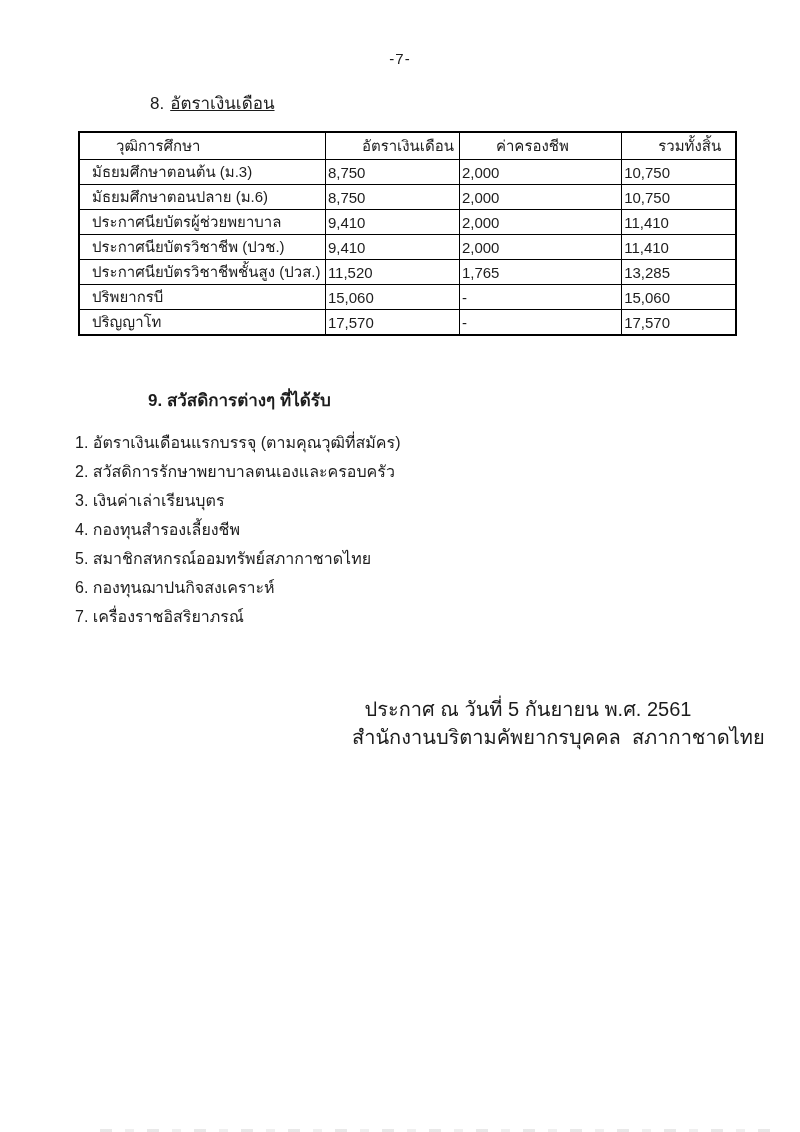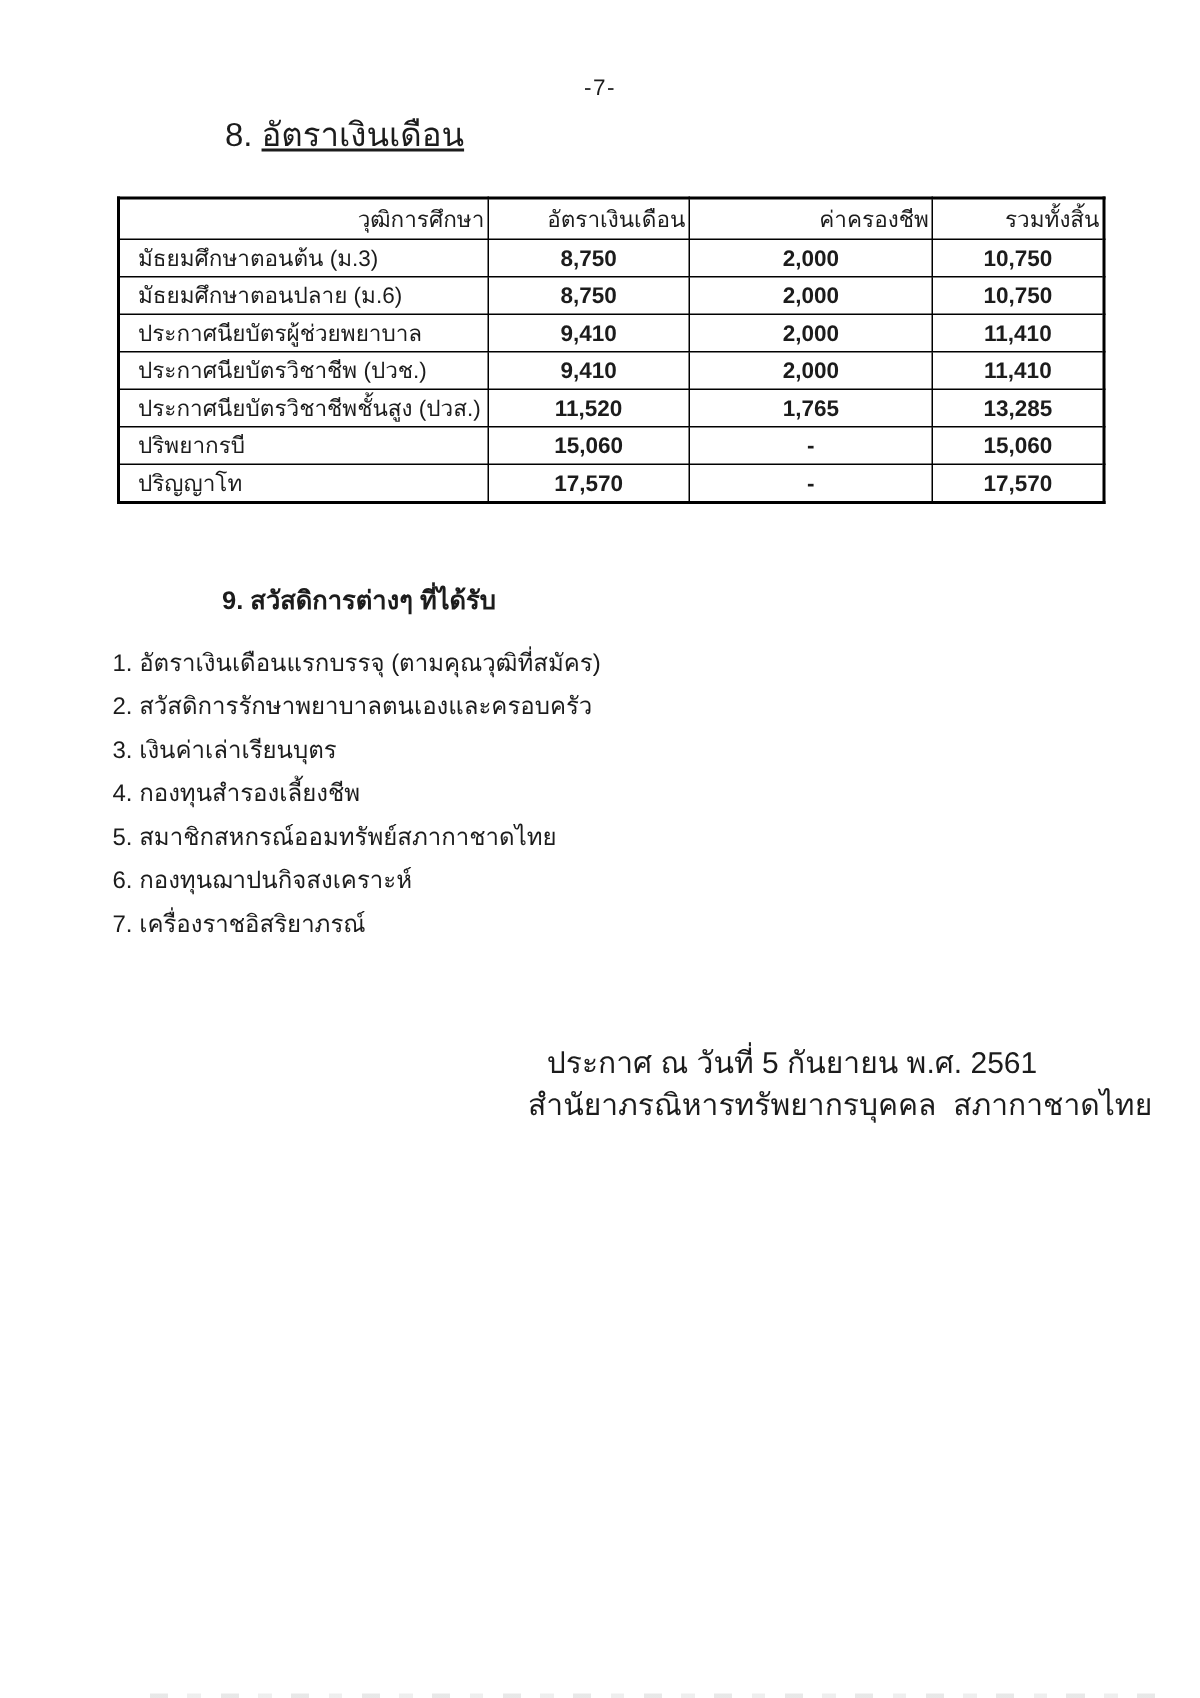--- a/index.html
+++ b/index.html
@@ -20,23 +20,23 @@
     position: absolute;
     top: 50px;
     left: 0;
     width: 800px;
     text-align: center;
     font-size: 15px;
     letter-spacing: 1px;
   }
   .heading8 {
     position: absolute;
-    top: 72px;
+    top: 89px;
     left: 150px;
-    font-size: 22px;
+    font-size: 17px;
     text-align: center;
   }
   .heading8 .sec-title {
     text-decoration: underline;
     margin-left: 6px;
   }
   table.salary {
     position: absolute;
     top: 131px;
     left: 78px;
@@ -51,30 +51,28 @@
     border: 1px solid #000;
     height: 24px;
     padding: 0 2px;
     vertical-align: middle;
     font-weight: normal;
     overflow: hidden;
     white-space: nowrap;
   }
   .salary thead th {
     height: 26px;
-    text-align: right;
+    text-align: left;
     padding-left: 36px;
   }
   .salary td.left {
     text-align: left;
     padding-left: 12px;
   }
   .salary td.center {
-    text-align: center;
-    font-weight: bold;
   }
   .heading9 {
     position: absolute;
     top: 386px;
     left: 148px;
     font-size: 17px;
     font-weight: bold;
   }
   .benefits {
     position: absolute;
@@ -188,18 +186,18 @@
       <div class="benefit-item">2. สวัสดิการรักษาพยาบาลตนเองและครอบครัว</div>
       <div class="benefit-item">3. เงินค่าเล่าเรียนบุตร</div>
       <div class="benefit-item">4. กองทุนสำรองเลี้ยงชีพ</div>
       <div class="benefit-item">5. สมาชิกสหกรณ์ออมทรัพย์สภากาชาดไทย</div>
       <div class="benefit-item">6. กองทุนฌาปนกิจสงเคราะห์</div>
       <div class="benefit-item">7. เครื่องราชอิสริยาภรณ์</div>
     </div>
 
   <div class="footer">
     <div class="line1">ประกาศ ณ วันที่ 5 กันยายน พ.ศ. 2561</div>
-    <div class="line2">สำนัยาภรณิหารทรัพยากรบุคคล  สภากาชาดไทย</div>
+    <div class="line2">สำนักงานบริตามคัพยากรบุคคล  สภากาชาดไทย</div>
   </div>
 
   <div class="cutoff-strip"></div>
 
 </div>
 
 </body></html>

